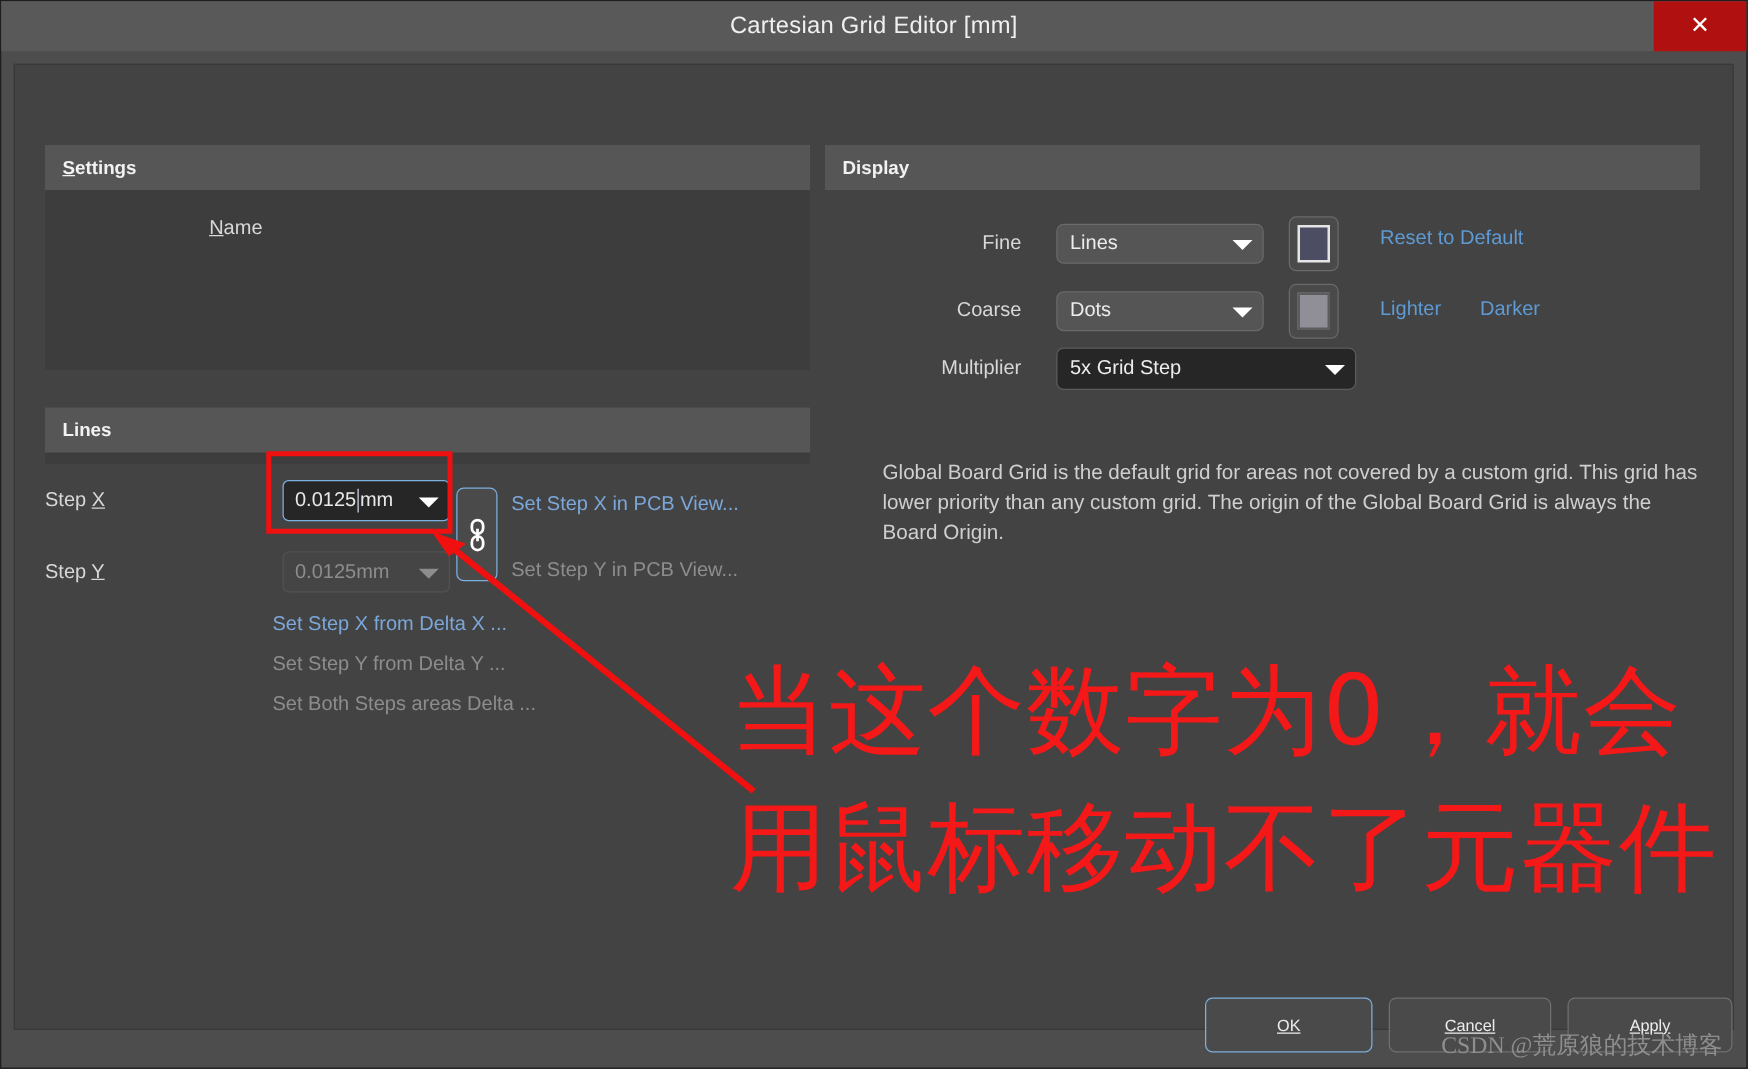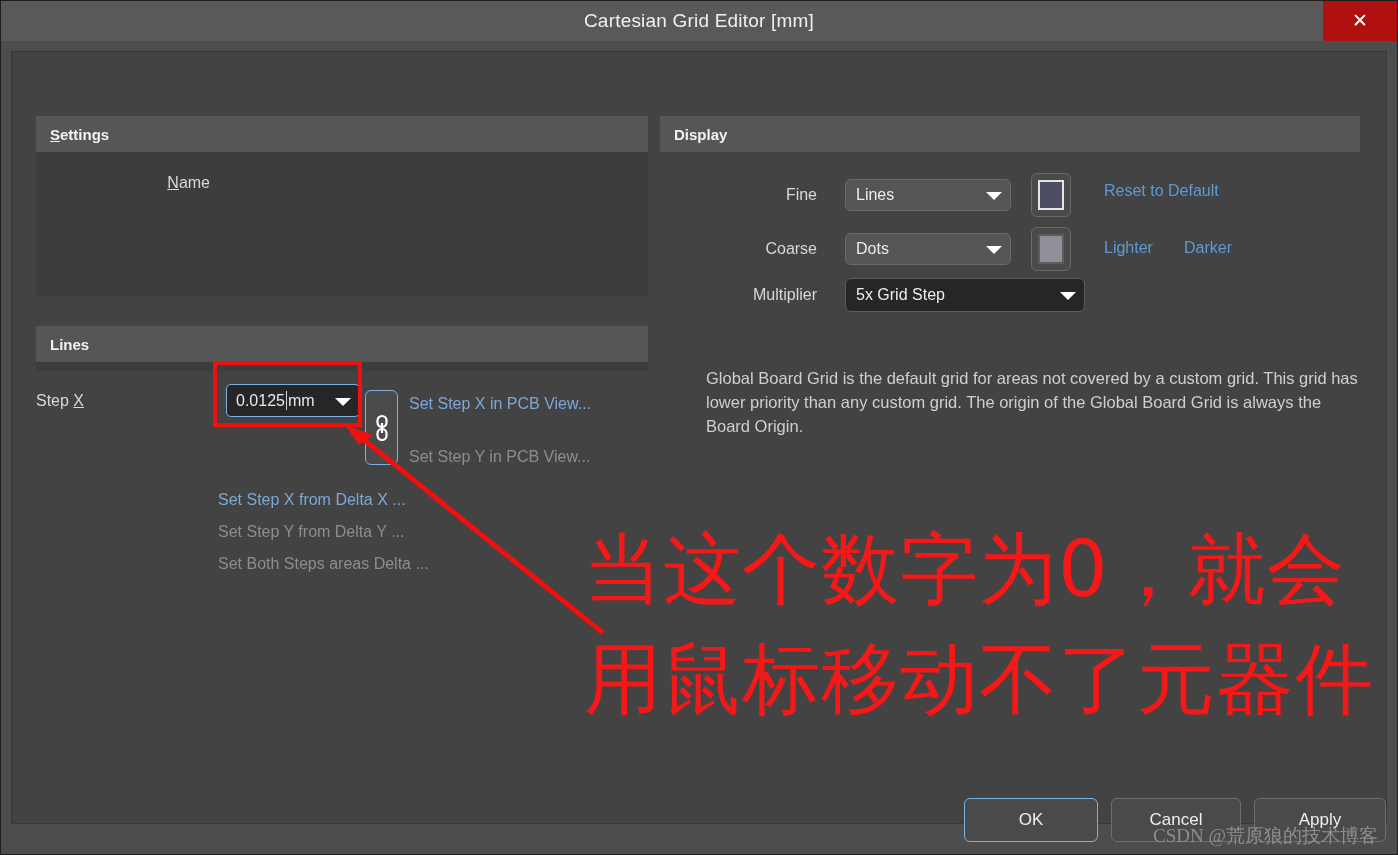--- a/index.html
+++ b/index.html
@@ -310,26 +310,27 @@
     width: 100%;
     height: 68px;
   }
   .btn {
     position: absolute;
     height: 44px;
     background: #4a4a4a;
     border: 1px solid #6f6f6f;
     border-radius: 6px;
     color: #ededed;
-    font-size: 17px;
+    font-size: 13px;
     font-family: "Liberation Sans", sans-serif;
     display: flex;
     align-items: center;
     justify-content: center;
     cursor: pointer;
+    text-decoration: underline;
   }
   #ok-button     { left: 963px; top: 12px; width: 134px; border-color: #7cb0e0; }
   #cancel-button { left: 1110px; top: 12px; width: 130px; }
   #apply-button  { left: 1253px; top: 12px; width: 132px; }
 
   #watermark {
     position: absolute;
     left: 1152px; top: 822px;
     font-size: 19px;
     color: #9a9a9a;
@@ -375,20 +376,29 @@
           <span>Step </span><u>X</u>
         </div>
         <div class="combo dark">
           <span>0.0125</span>
             <span class="txt-caret"></span>
             <span>mm</span>
           <span class="caret"></span>
         </div>
       </div>
 
+      <div class="step-row" id="step-y-row">
+        <div class="step-label disabled">
+          <span>Step </span><u>Y</u>
+        </div>
+        <div class="combo disabled">
+          <span>0.0125mm</span>
+          <span class="caret dim"></span>
+        </div>
+      </div>
 
       <div id="link-toggle">
         <span id="link-icon">
           <svg width="20" height="30" viewBox="0 0 20 30">
             <rect x="5.5" y="3" width="9" height="11" rx="4.5" fill="none" stroke="#fff" stroke-width="2.2"></rect>
             <rect x="5.5" y="16" width="9" height="11" rx="4.5" fill="none" stroke="#fff" stroke-width="2.2"></rect>
             <line x1="10" y1="10" x2="10" y2="20" stroke="#fff" stroke-width="2.2"></line>
           </svg>
         </span>
       </div>

